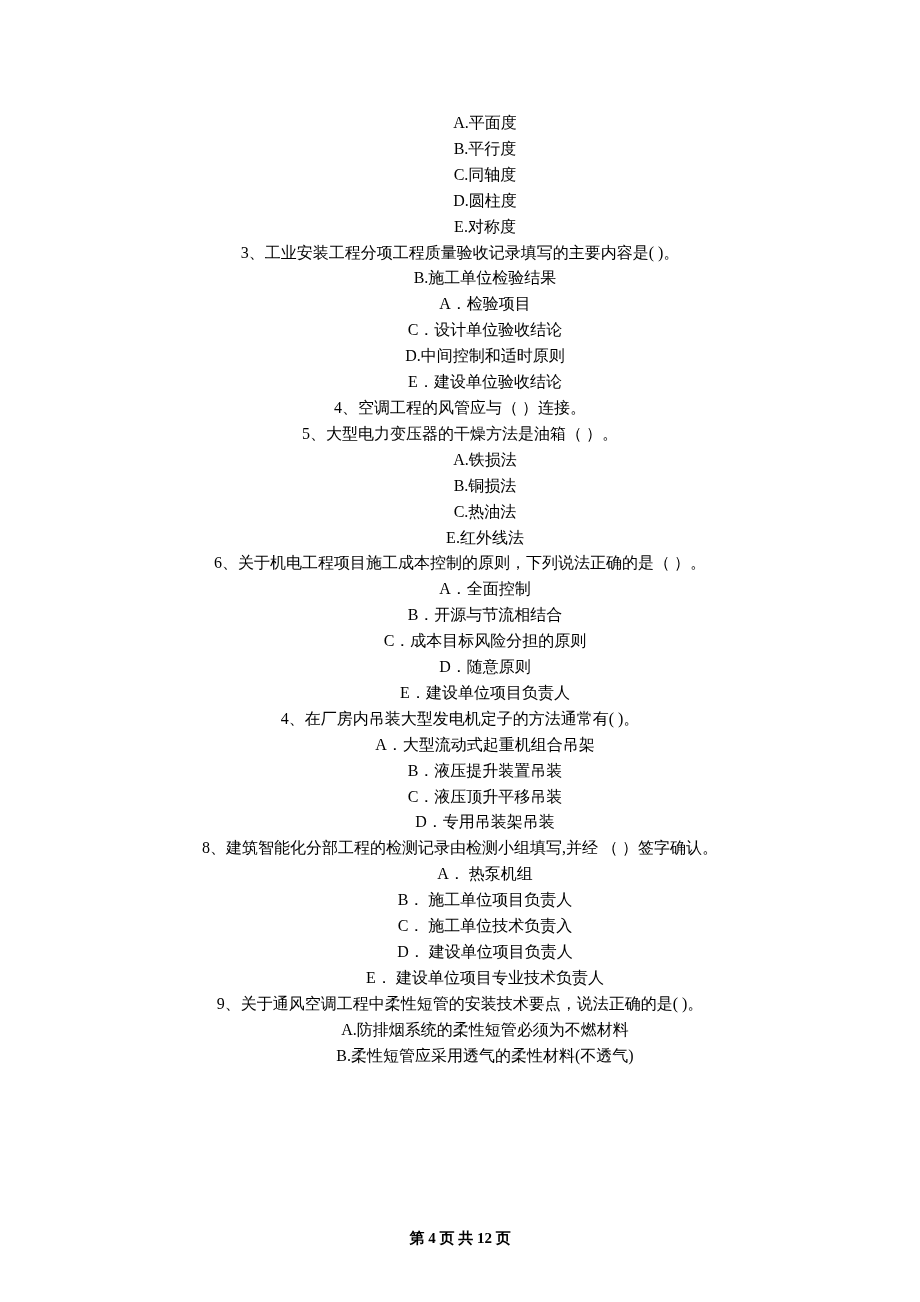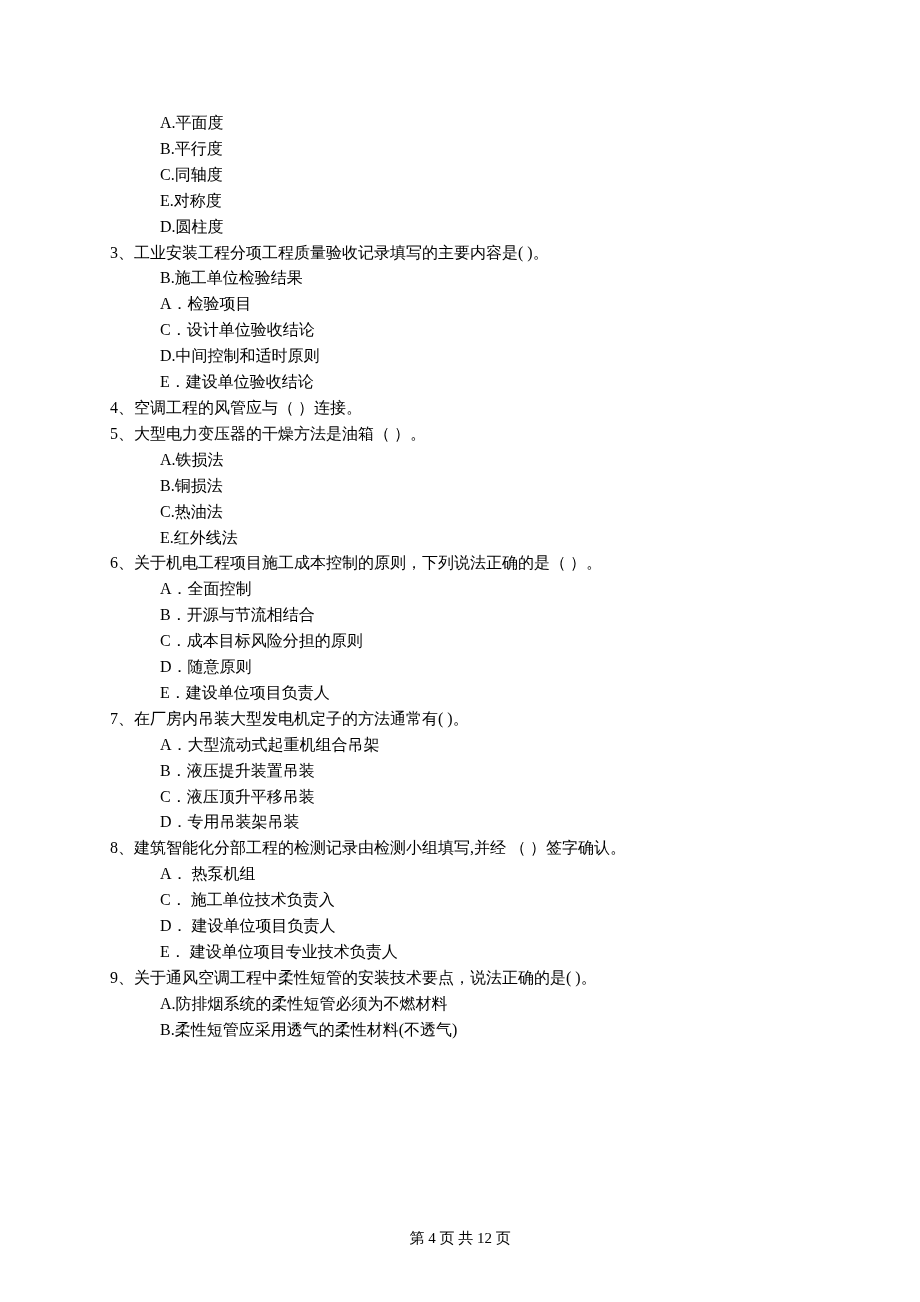--- a/index.html
+++ b/index.html
@@ -1,15 +1,15 @@
 <!DOCTYPE html>
 <html><head>
   <meta charset="utf-8">
   <style>
-    * { margin: 0; padding: 0; box-sizing: border-box; }
+    * { margin: 0; padding: 0; box-sizing: border-box; text-align: center; }
     body {
       width: 920px;
       height: 1302px;
       background: #ffffff;
       font-family: "SimSun", "宋体", serif;
       font-size: 16px;
       line-height: 1.62;
       color: #000000;
       padding: 110px 110px 50px 110px;
       position: relative;
@@ -18,32 +18,33 @@
     .option-group { padding-left: 50px; }
     .question { padding-left: 0; }
     .option { }
     .footer {
       position: absolute;
       bottom: 52px;
       left: 0;
       width: 100%;
       text-align: center;
       font-size: 15px;
+      font-weight: bold;
     }
   </style>
 </head>
 <body>
 
 <div class="content">
   <div class="option-group">
     <div class="option">A.平面度</div>
     <div class="option">B.平行度</div>
     <div class="option">C.同轴度</div>
+    <div class="option">D.圆柱度</div>
     <div class="option">E.对称度</div>
-    <div class="option">D.圆柱度</div>
   </div>
 
   <div class="question">3、工业安装工程分项工程质量验收记录填写的主要内容是(  )。</div>
   <div class="option-group">
     <div class="option">B.施工单位检验结果</div>
     <div class="option">A．检验项目</div>
     <div class="option">C．设计单位验收结论</div>
     <div class="option">D.中间控制和适时原则</div>
     <div class="option">E．建设单位验收结论</div>
   </div>
@@ -60,31 +61,32 @@
 
   <div class="question">6、关于机电工程项目施工成本控制的原则，下列说法正确的是（    ）。</div>
   <div class="option-group">
     <div class="option">A．全面控制</div>
     <div class="option">B．开源与节流相结合</div>
     <div class="option">C．成本目标风险分担的原则</div>
     <div class="option">D．随意原则</div>
     <div class="option">E．建设单位项目负责人</div>
   </div>
 
-  <div class="question">7、在厂房内吊装大型发电机定子的方法通常有(     )。</div>
+  <div class="question">4、在厂房内吊装大型发电机定子的方法通常有(     )。</div>
   <div class="option-group">
     <div class="option">A．大型流动式起重机组合吊架</div>
     <div class="option">B．液压提升装置吊装</div>
     <div class="option">C．液压顶升平移吊装</div>
     <div class="option">D．专用吊装架吊装</div>
   </div>
 
   <div class="question">8、建筑智能化分部工程的检测记录由检测小组填写,并经 （    ）签字确认。</div>
   <div class="option-group">
     <div class="option">A． 热泵机组</div>
+    <div class="option">B． 施工单位项目负责人</div>
     <div class="option">C． 施工单位技术负责入</div>
     <div class="option">D． 建设单位项目负责人</div>
     <div class="option">E． 建设单位项目专业技术负责人</div>
   </div>
 
   <div class="question">9、关于通风空调工程中柔性短管的安装技术要点，说法正确的是(     )。</div>
   <div class="option-group">
     <div class="option">A.防排烟系统的柔性短管必须为不燃材料</div>
     <div class="option">B.柔性短管应采用透气的柔性材料(不透气)</div>
   </div>

